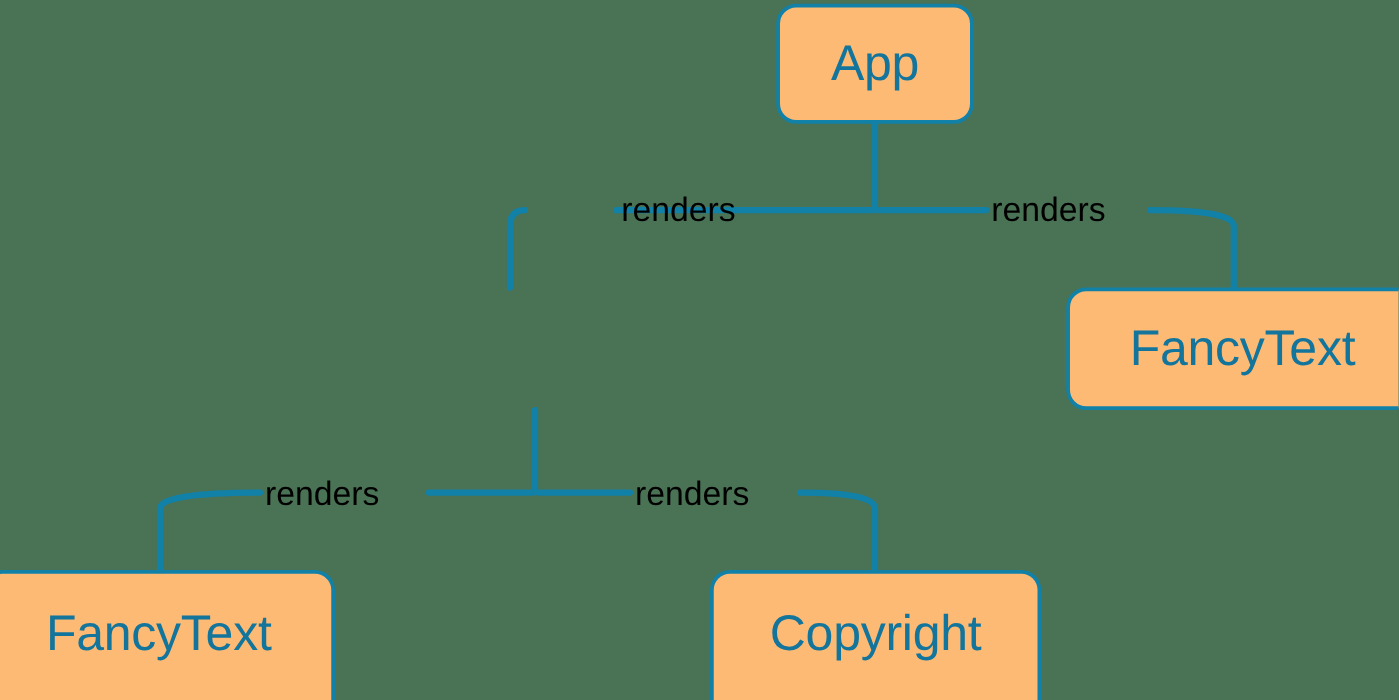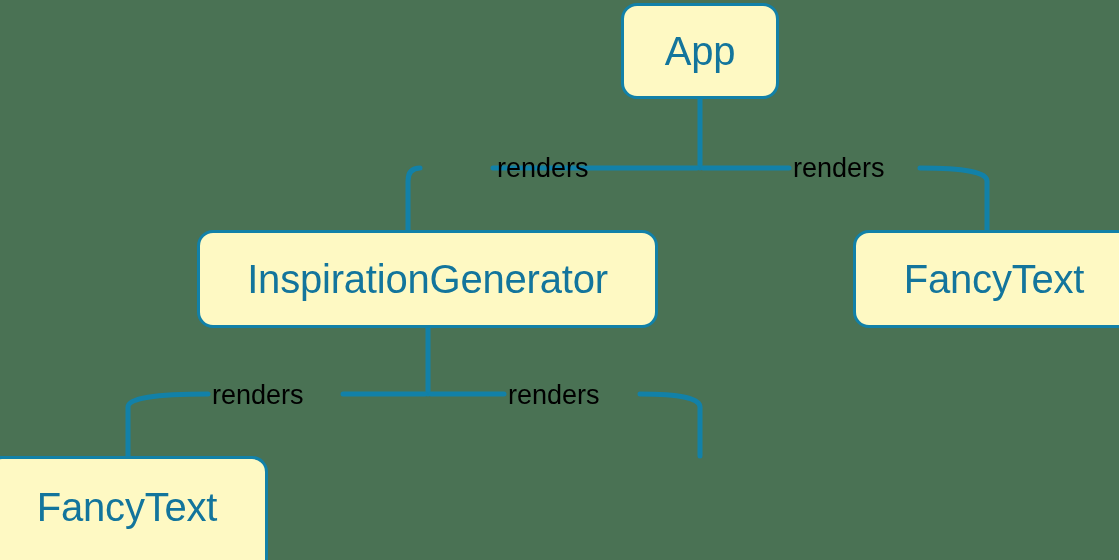--- a/index.html
+++ b/index.html
@@ -20,21 +20,21 @@
     position: absolute;
     left: 0;
     top: 0;
     width: 1119px;
     height: 560px;
     overflow: visible;
   }
   .node {
     position: absolute;
     box-sizing: border-box;
-    background: #fef9c3;
+    background: #fdba74;
     border: 3px solid #1281a8;
     border-radius: 16px;
     display: flex;
     align-items: center;
     justify-content: center;
     z-index: 2;
   }
   .node-label {
     color: #13759c;
     font-size: 40px;
@@ -84,31 +84,31 @@
       <path d="M 208 394 Q 128 394 128 407 L 128 456"></path>
       <path d="M 431 394 L 504 394"></path>
       <path d="M 640 394 Q 700 394 700 407 L 700 456"></path>
     </g>
   </svg>
 
   <div class="node node-app">
     <span class="node-label">App</span>
   </div>
 
-  <div class="node node-inspgen">
-    <span class="node-label">InspirationGenerator</span>
-  </div>
 
   <div class="node node-fancy-r">
     <span class="node-label">FancyText</span>
   </div>
 
   <div class="node node-fancy-b">
     <span class="node-label">FancyText</span>
   </div>
 
+  <div class="node node-copyright">
+    <span class="node-label">Copyright</span>
+  </div>
 
   <span class="edge-label lbl-r1-left">renders</span>
   <span class="edge-label lbl-r1-right">renders</span>
   <span class="edge-label lbl-r2-left">renders</span>
   <span class="edge-label lbl-r2-right">renders</span>
 
 </div>
 
 </body></html>

